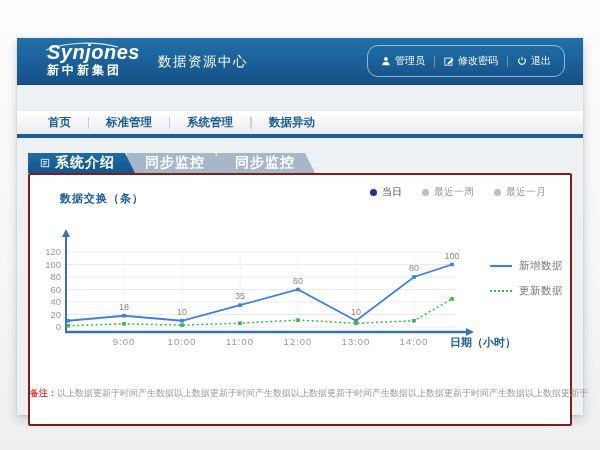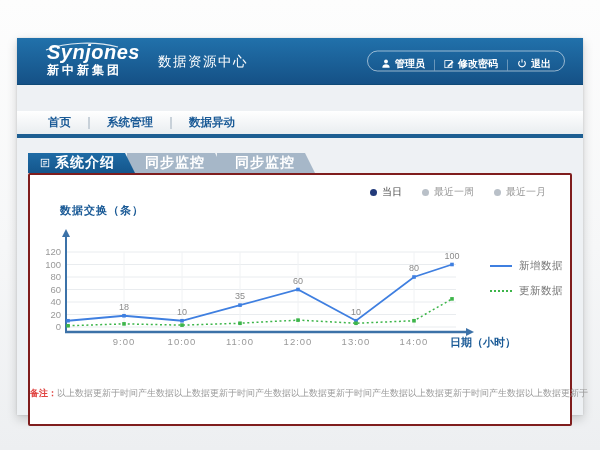--- a/index.html
+++ b/index.html
@@ -20,22 +20,22 @@
     background:linear-gradient(180deg,var(--header-top,#2171ab),var(--header-bottom,#155186));
     border-bottom:1px solid #0f4a77;
   }
   .logo{ margin-left:30px; color:#fff; position:relative; }
   .brand{ font-size:20px; font-weight:bold; font-style:italic; letter-spacing:.5px; display:block; line-height:15px;}
   .swoosh{ position:absolute; left:-3px; top:-3px; pointer-events:none;}
   .company{ font-size:12px; font-weight:bold; letter-spacing:3px; line-height:14px;}
   .app-title{ color:#fff; font-size:13.5px; letter-spacing:1.5px; margin-left:18px; padding-top:2px;}
   .user-pill{
     position:absolute; right:18px; top:50%; transform:translateY(-50%);
-    height:21px; display:flex; align-items:flex-end; padding:0 4px;
-    border:1px solid rgba(255,255,255,.55); border-radius:11px;font-weight:bold;
+    height:32px; display:flex; align-items:center; padding:0 4px;
+    border:1px solid rgba(255,255,255,.55); border-radius:11px;
   }
   .user-item{ display:flex; align-items:center; gap:4px; color:#fff; font-size:10px; padding:0 9px; cursor:pointer; white-space:nowrap;}
   .user-divider{ width:1px; height:11px; background:rgba(255,255,255,.35);}
   .uicon{ width:10px; height:10px; display:block;}
   
   .nav{ height:23px; background:linear-gradient(#ffffff,#e9edf0); display:flex; align-items:center; padding-left:14px;margin-top:26px;}
   .nav-item{ font-size:11.5px; font-weight:bold; color:var(--nav-text,#1a5a96); padding:0 17px; cursor:pointer; white-space:nowrap;}
   .nav-divider{ width:1px; height:12px; background:#c8d1d9;}
   .nav-strip{ height:4px; background:var(--nav-strip,#1d5e92);}
   
@@ -55,21 +55,21 @@
   .panel{
     position:absolute; left:11px; top:35px; right:11px; height:253px;
     background:var(--panel-bg,#ffffff); border:2px solid #7f1d1d; border-radius:2px;
   }
   
   .filters{ position:absolute; top:10px; right:24px; display:flex; gap:20px; align-items:center;}
   .filter{ display:flex; align-items:center; gap:5px; font-size:10px; color:#999; cursor:pointer;}
   .filter .dot{ width:7px; height:7px; border-radius:50%; background:var(--radio-unselected,#b9c0c8);}
   .filter.selected{ color:#444;}
   .filter.selected .dot{ background:var(--radio-selected,#223a7a);}
-  .ylabel{ position:absolute; left:30px; top:28px; font-size:11px; font-weight:bold; color:var(--nav-text,#1a5a96); letter-spacing:1px;}
+  .ylabel{ position:absolute; left:30px; top:16px; font-size:11px; font-weight:bold; color:var(--nav-text,#1a5a96); letter-spacing:1px;}
   .chart-svg{ position:absolute; left:16px; top:44px;}
   .chart-legend{ position:absolute; left:460px; top:84px; display:flex; flex-direction:column; gap:11px;}
   .legend-row{ display:flex; align-items:center; gap:7px; cursor:pointer;}
   .legend-swatch{ width:22px; height:0; border-top:2px solid #888;}
   .legend-label{ font-size:10.5px; color:#777; letter-spacing:.5px;}
   .note{ position:absolute; left:0; right:0; top:212px; text-align:center; font-size:9px; color:#9a9a9a; white-space:nowrap;}
   .note-prefix{ color:var(--note-red,#e04340); font-weight:bold;}
 </style>
 </head>
 <body>
@@ -109,20 +109,21 @@
           <line x1="6" y1="0.8" x2="6" y2="4.8" stroke="#fff" stroke-width="1.3"></line>
         </svg>
         <span>退出</span>
       </div>
     </div>
   </div>
 
   <div class="nav">
     <span class="nav-item">首页</span>
     <span class="nav-divider"></span>
+    <span class="nav-item">标准管理</span>
     <span class="nav-divider"></span>
     <span class="nav-item">系统管理</span>
     <span class="nav-divider"></span>
     <span class="nav-divider"></span>
     <span class="nav-item">数据异动</span>
   </div>
   <div class="nav-strip"></div>
 
   <div class="content">
 

